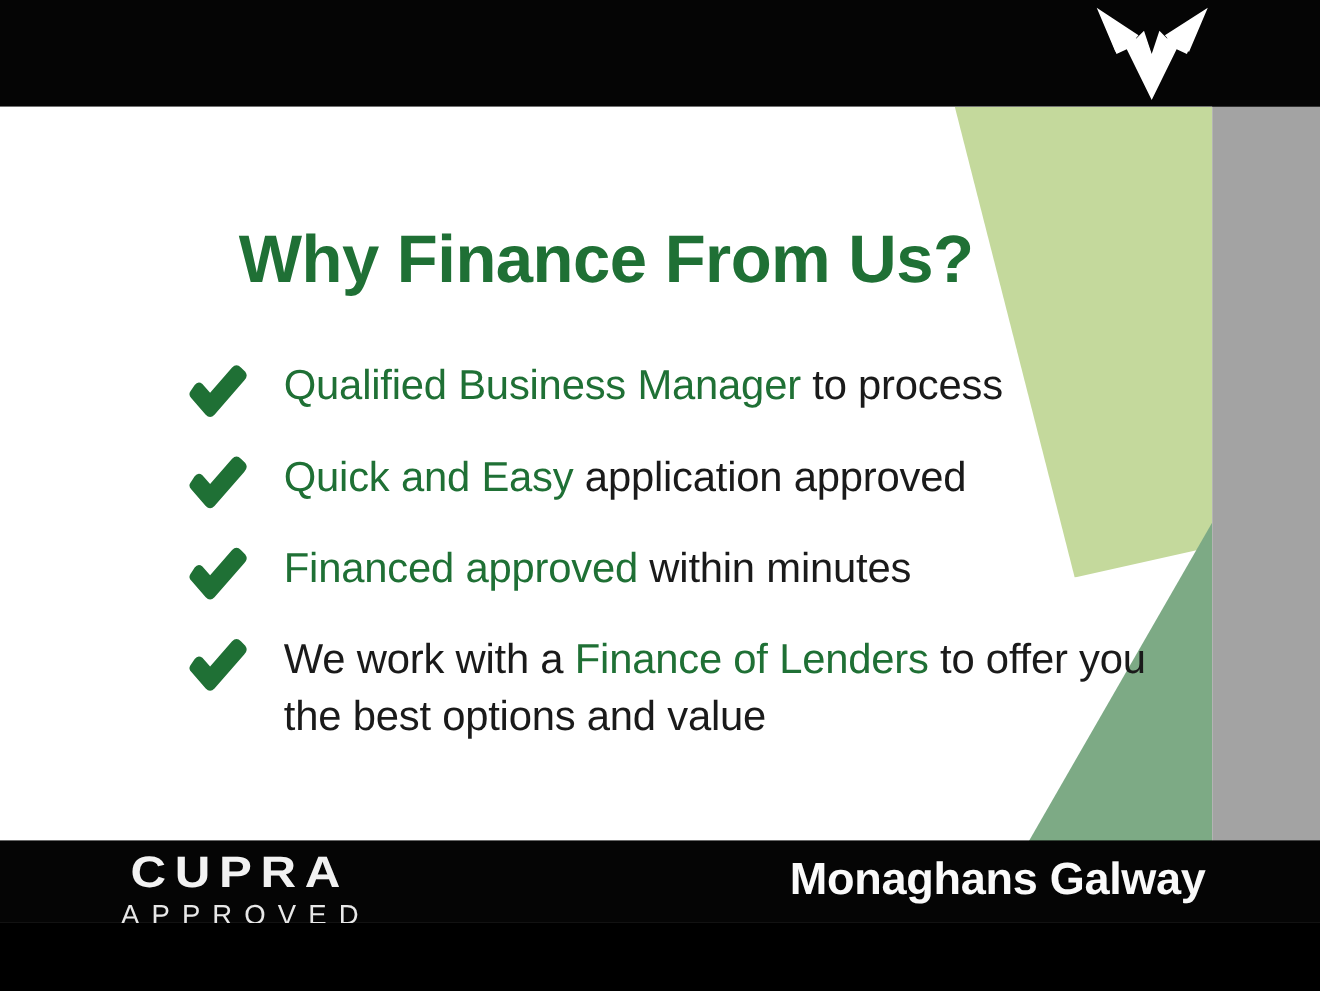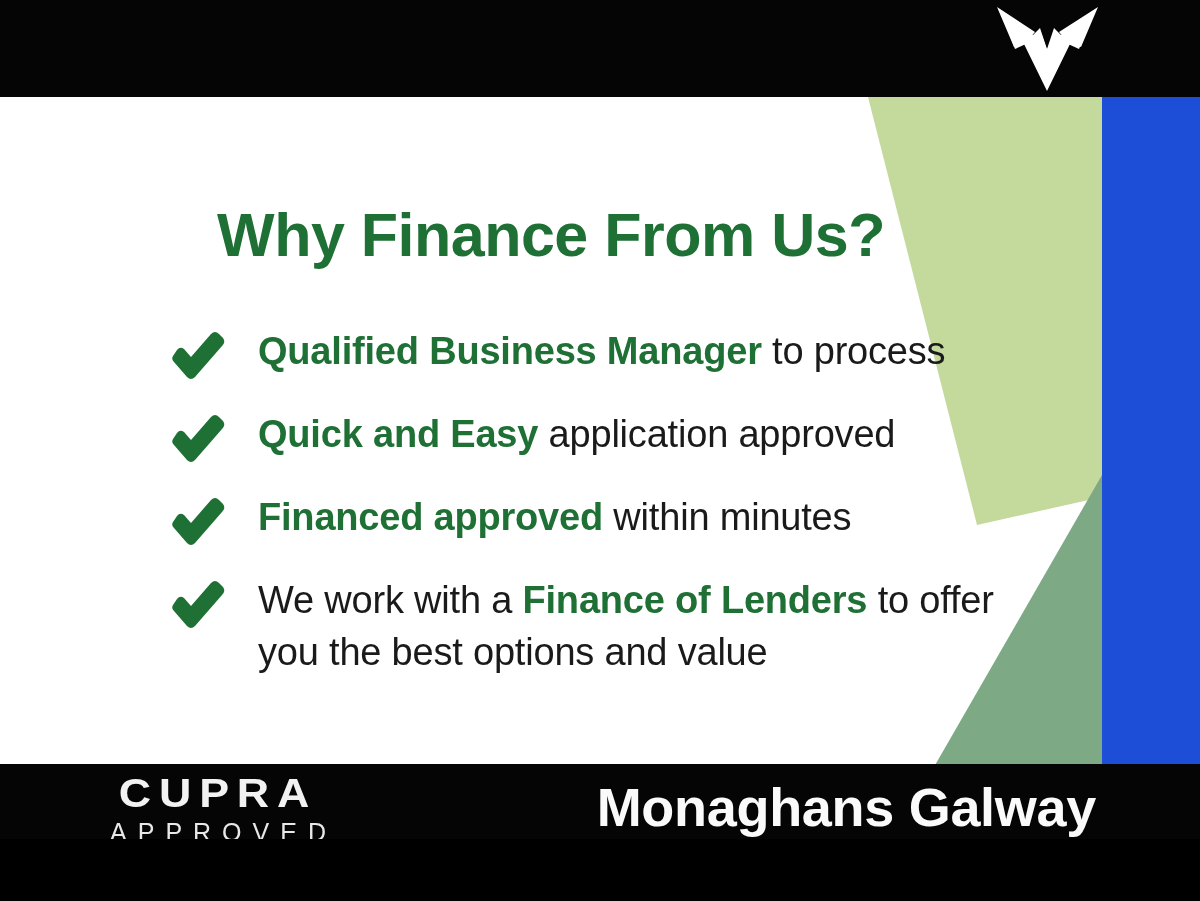--- a/index.html
+++ b/index.html
@@ -11,21 +11,21 @@
     width: 1200px;
     height: 901px;
     overflow: hidden;
     font-family: "Liberation Sans", sans-serif;
   }
 
   #slide {
     position: relative;
     width: 1200px;
     height: 839px;
-    background: #1d4ed8;
+    background: #a3a3a3;
     overflow: hidden;
   }
 
   
   .top-bar {
     position: absolute;
     left: 0; top: 0;
     width: 1200px;
     height: 97px;
     background: #050505;
@@ -105,21 +105,21 @@
 
   .bullet-text {
     font-size: 38px;
     line-height: 1.37;
     color: #1a1a1a;
     letter-spacing: -0.2px;
     padding-top: 0px;
   }
   .bullet-text .hl {
     color: #1f7035;
-    font-weight: 700;
+    font-weight: 400;
   }
 
   
   .footer {
     position: absolute;
     left: 0;
     bottom: 0;
     width: 1200px;
     height: 75px;
     background: #050505;
@@ -150,21 +150,21 @@
     letter-spacing: 11px;
     color: #e8e8e8;
     line-height: 1;
     text-indent: 11px;
   }
 
   .dealer-name {
     position: absolute;
     right: 104px;
     top: 12px;
-    font-size: 54px;
+    font-size: 41px;
     font-weight: 700;
     color: #fafafa;
     letter-spacing: -0.3px;
     white-space: nowrap;
   }
 </style>
 </head>
 <body>
 
 <div id="slide">

